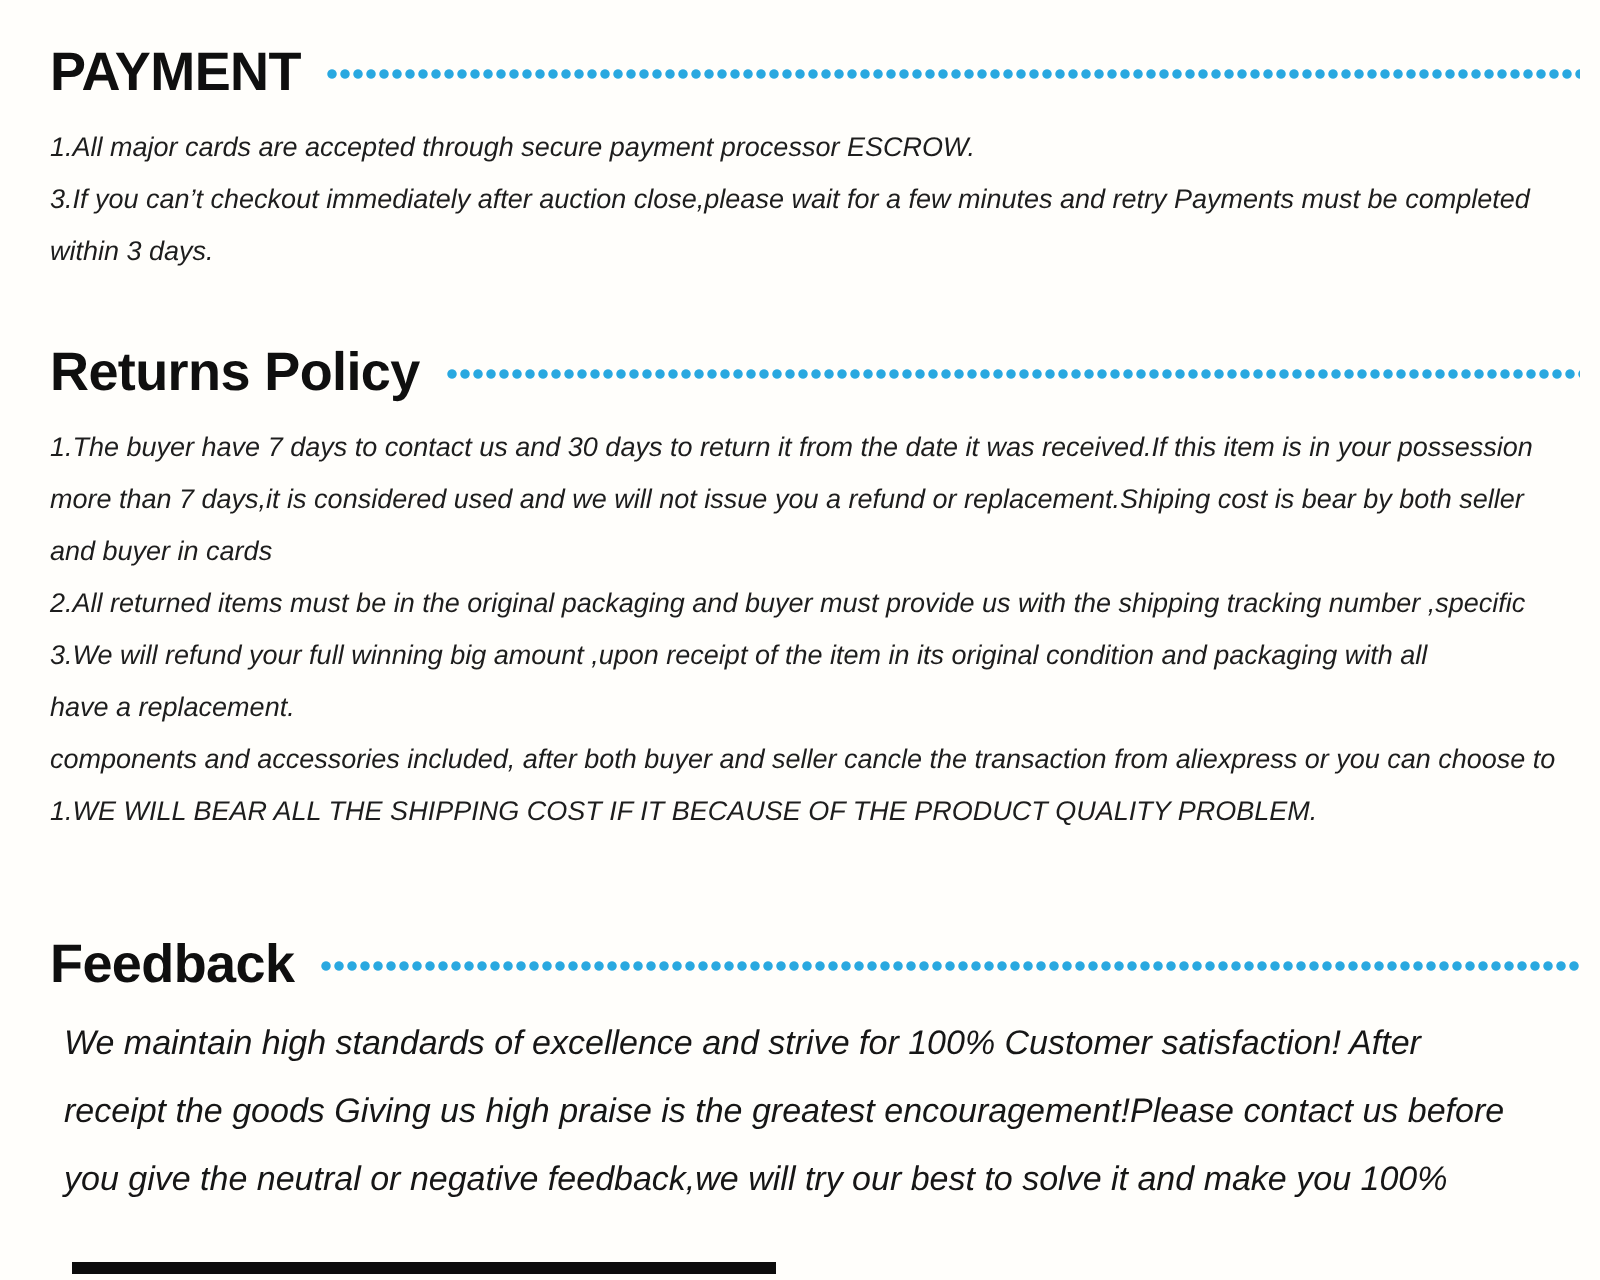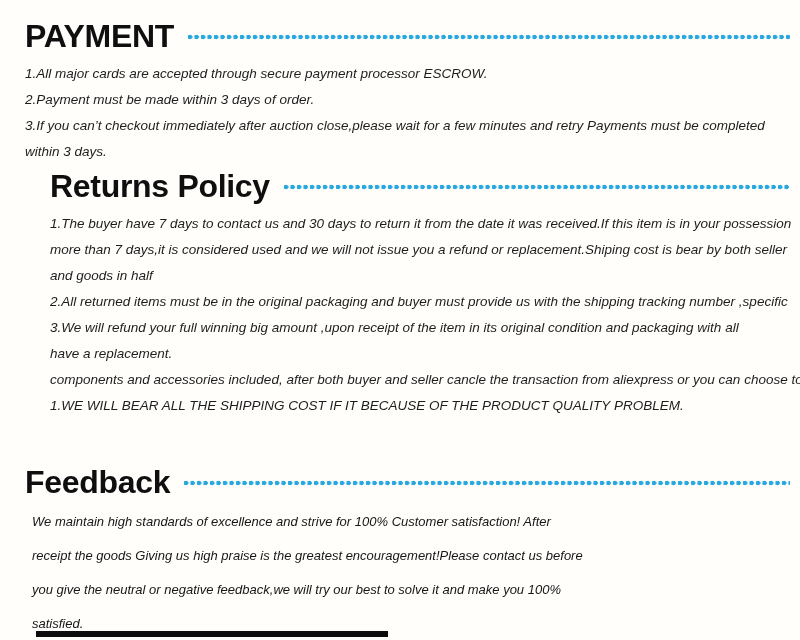--- a/index.html
+++ b/index.html
@@ -16,31 +16,31 @@
     width: 800px;
     height: 640px;
     background: #fffefb;
   }
   .sec {
     position: absolute;
     left: 25px;
     right: 10px;
   }
   .sec-payment  { top: 20px; }
-  .sec-returns  { top: 170px; margin-left: 25px; }
+  .sec-returns  { top: 170px; }
   .sec-feedback { top: 466px; }
 
   .hrow {
     display: flex;
     align-items: center;
     height: 32px;
   }
   .heading {
     margin: 0;
-    font-size: 32px;
+    font-size: 27px;
     line-height: 32px;
     font-weight: 700;
     color: #0f0f0f;
     letter-spacing: -0.3px;
     white-space: nowrap;
   }
   .dots {
     flex: 1;
     height: 6px;
     margin-left: 13px;
@@ -60,21 +60,21 @@
     font-style: italic;
     white-space: nowrap;
     color: #1d1d1d;
   }
   .sec-payment .line,
   .sec-returns .line {
     font-size: 13.5px;
     line-height: 26px;
   }
   .sec-feedback .line {
-    font-size: 13px;
+    font-size: 17px;
     line-height: 34px;
     color: #161616;
   }
 
   .bottom-bar {
     position: absolute;
     left: 36px;
     top: 631px;
     width: 352px;
     height: 6px;
@@ -86,51 +86,49 @@
 
 <div class="page">
 
   <section class="sec sec-payment">
     <div class="hrow">
       <h2 class="heading">PAYMENT</h2>
       <div class="dots"></div>
     </div>
     <div class="body">
       <p class="line">1.All major cards are accepted through secure payment processor ESCROW.</p>
-      <p class="line">2.Payment must be made within 3 days of order.</p>
       <p class="line">3.If you can’t checkout immediately after auction close,please wait for a few minutes and  retry Payments must be completed</p>
       <p class="line">within 3 days.</p>
     </div>
   </section>
 
   <section class="sec sec-returns">
     <div class="hrow">
       <h2 class="heading">Returns Policy</h2>
       <div class="dots"></div>
     </div>
     <div class="body">
       <p class="line">1.The buyer have 7 days to contact us and 30 days to return it from the date it was received.If this item is in your possession</p>
       <p class="line">more than 7 days,it is considered used and we will not issue you a refund or replacement.Shiping cost is bear by both seller</p>
-      <p class="line">and goods in half</p>
+      <p class="line">and buyer in cards</p>
       <p class="line">2.All returned items must be in the original packaging and buyer must provide us with the shipping tracking number ,specific</p>
       <p class="line">3.We will refund your full winning big amount ,upon receipt of the item in its original condition and packaging with all</p>
       <p class="line">have a replacement.</p>
       <p class="line">components and accessories included, after both buyer and seller cancle the transaction from aliexpress or you can choose to</p>
       <p class="line">1.WE WILL BEAR ALL THE SHIPPING COST  IF IT BECAUSE OF THE PRODUCT QUALITY PROBLEM.</p>
     </div>
   </section>
 
   <section class="sec sec-feedback">
     <div class="hrow">
       <h2 class="heading">Feedback</h2>
       <div class="dots"></div>
     </div>
     <div class="body">
       <p class="line">We maintain high standards of excellence and strive for 100% Customer satisfaction! After</p>
       <p class="line">receipt the goods Giving us high praise is the greatest encouragement!Please contact us before</p>
       <p class="line">you give the neutral or negative feedback,we will try our best to solve it and make you 100%</p>
-      <p class="line">satisfied.</p>
     </div>
   </section>
 
   <div class="bottom-bar"></div>
 
 </div>
 
 </body></html>

